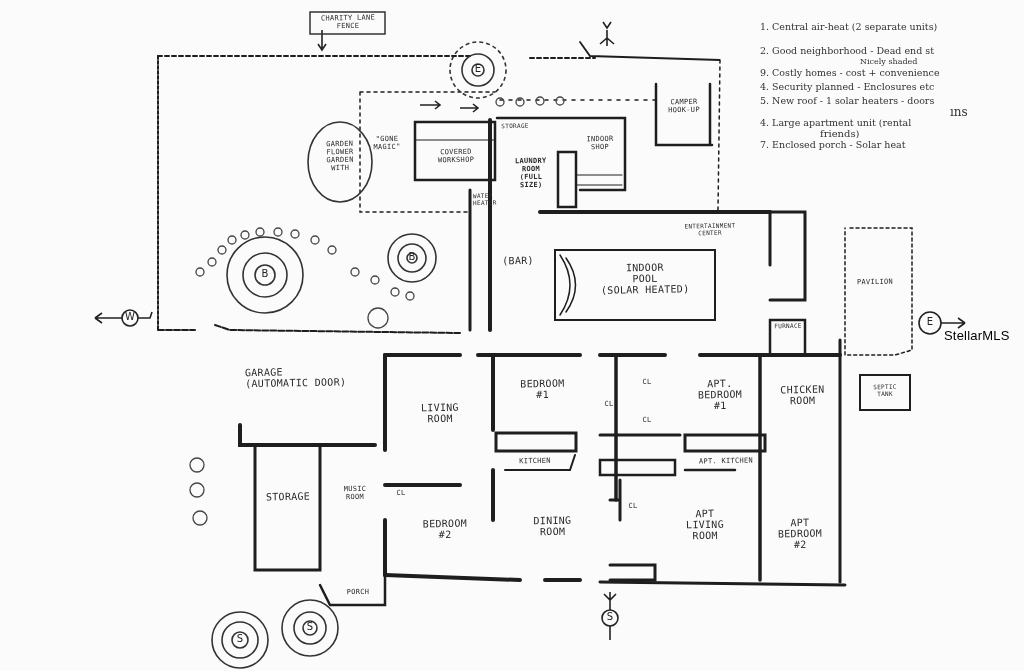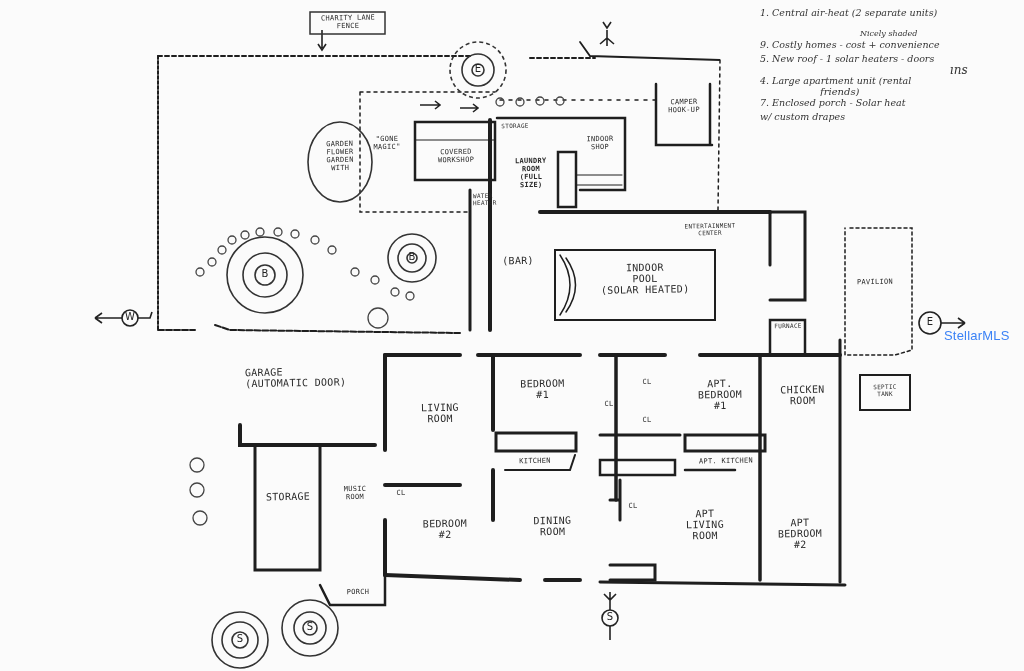--- a/index.html
+++ b/index.html
@@ -13,29 +13,29 @@
     position: absolute; color: #2b2b2b;
     font-family: "DejaVu Sans Mono", monospace;
     font-size: 10px; line-height: 11px; text-align: center;
     text-transform: uppercase; letter-spacing: 0.3px;
     transform: rotate(-1deg);
     white-space: pre-line;
   }
   .lbl.small { font-size: 7px; line-height: 8px; }
   .lbl.tiny { font-size: 6px; line-height: 7px; }
   .notes {
-    position: absolute; left: 760px; top: 6px; width: 260px;
+    position: absolute; left: 760px; top: 20px; width: 260px;
     font-family: "DejaVu Serif", serif; font-size: 9.5px; color: #333;
-    line-height: 14px; font-style: italic;
+    line-height: 14px; 
   }
   .notes div { white-space: nowrap; overflow: hidden; }
   .watermark {
     position: absolute; left: 944px; top: 328px;
     font-family: "Liberation Sans", sans-serif; font-size: 13px;
-    color: #3b82f6; letter-spacing: 0.2px;
+    color: #000000; letter-spacing: 0.2px;
   }
   .marker {
     position: absolute; font-family: "DejaVu Sans", sans-serif;
     font-size: 10px; color: #222; text-align: center;
   }
 </style>
 </head>
 <body>
 
 <svg id="plan" viewBox="0 0 1024 671" xmlns="http://www.w3.org/2000/svg">
@@ -251,23 +251,24 @@
 <div class="lbl small" style="left:334px;top:588px;width:48px;">Porch</div>
 <div class="lbl" style="left:665px;top:508px;width:80px;">Apt
 Living
 Room</div>
 <div class="lbl" style="left:765px;top:517px;width:70px;">Apt
 Bedroom
 #2</div>
 
 <div class="notes">
   <div style="margin-bottom:10px;">1. Central air-heat (2 separate units)</div>
+  <div>2. Good neighborhood - Dead end st</div>
   <div style="padding-left:100px;font-size:8px;line-height:8px;">   Nicely shaded</div>
   <div>9. Costly homes - cost + convenience</div>
+  <div>4. Security planned - Enclosures etc</div>
   <div>5. New roof - 1 solar heaters - doors</div>
   <div style="padding-left:190px;font-size:12px;line-height:8px;">   ins</div>
   <div>4. Large apartment unit (rental</div>
   <div style="padding-left:60px;font-size:10px;line-height:8px;">   friends)</div>
   <div>7. Enclosed porch - Solar heat</div>
-  <div>   w/ custom drapes</div>
 </div>
 
 <div class="watermark">StellarMLS</div>
 
 </body></html>

